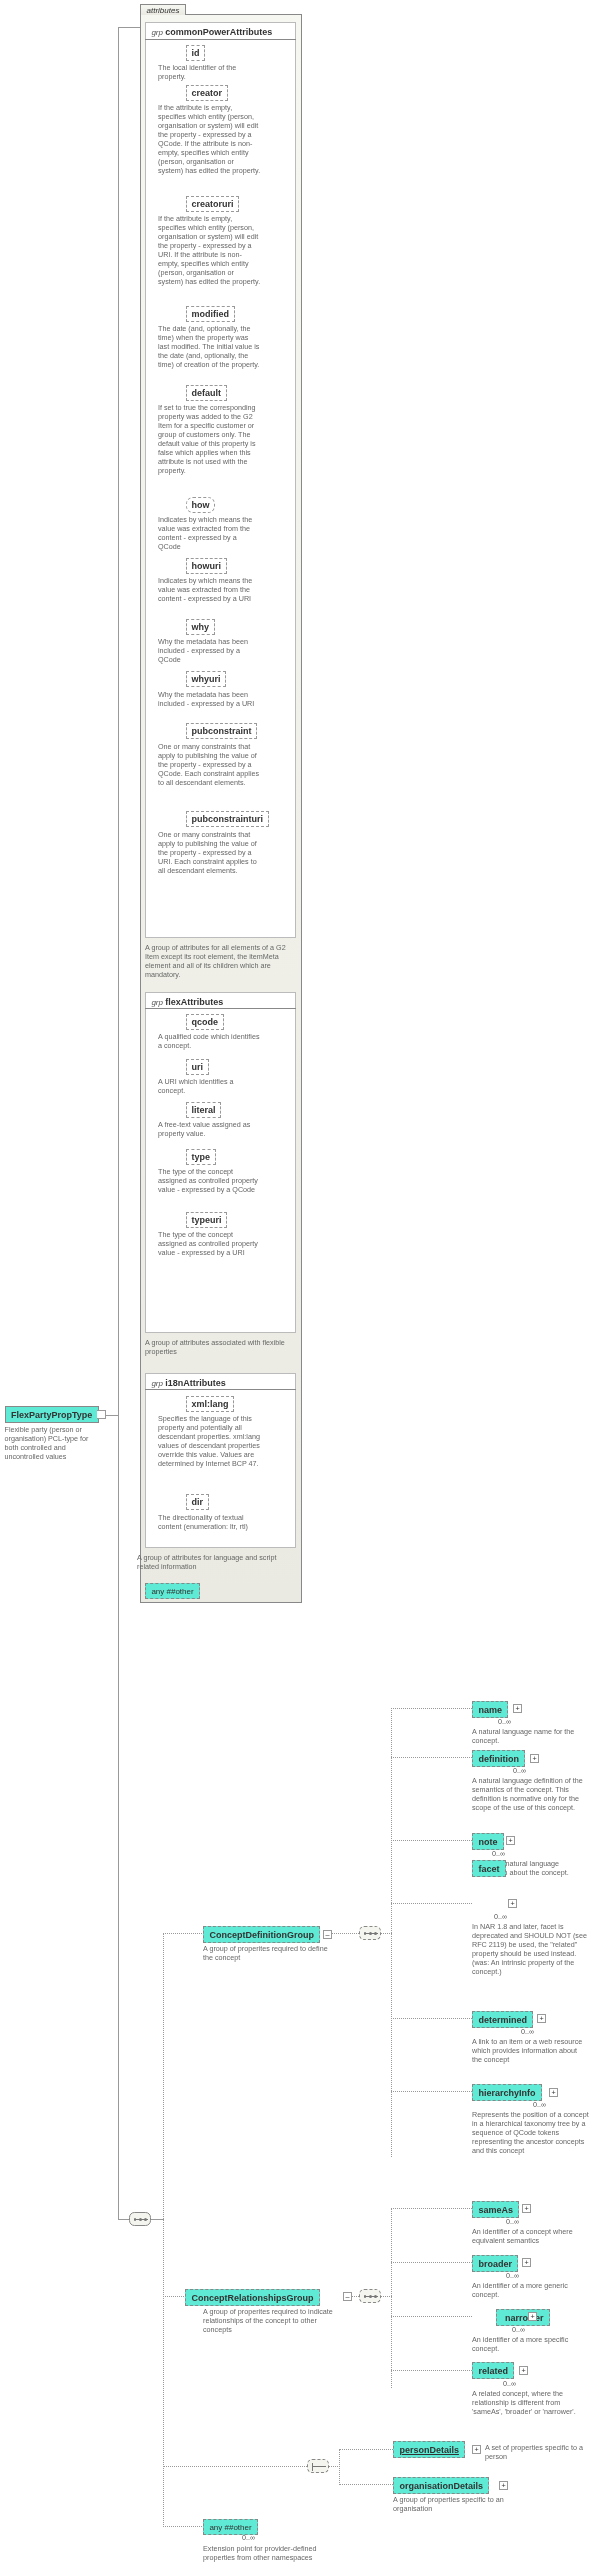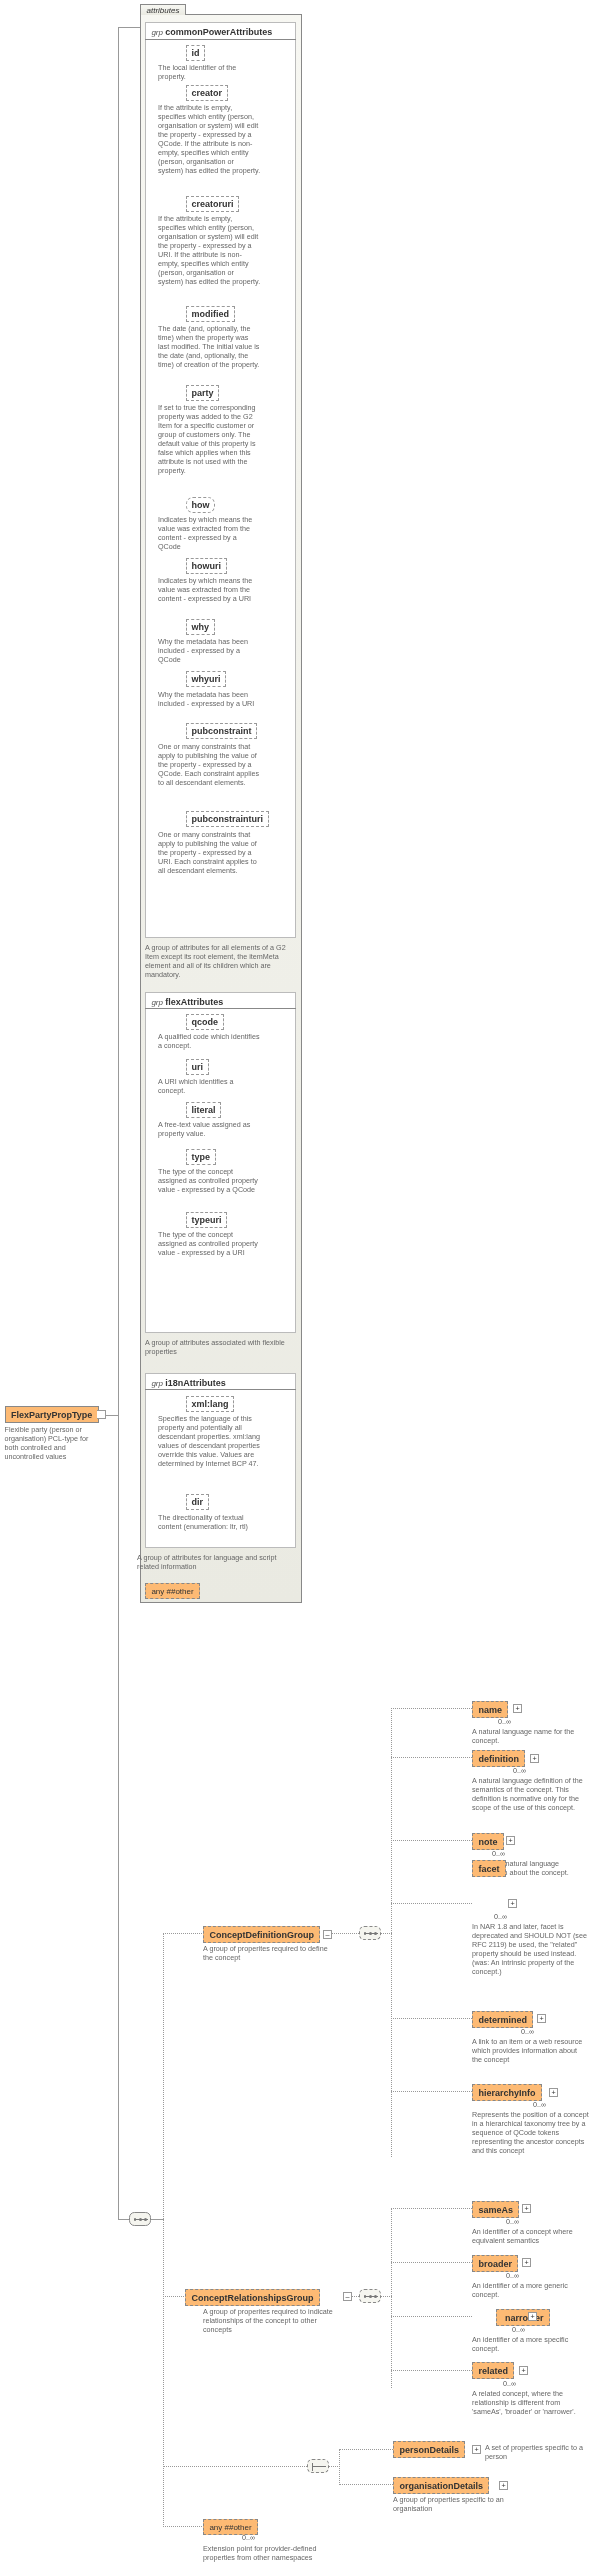--- a/index.html
+++ b/index.html
@@ -10,21 +10,21 @@
     font-family: Verdana, Arial, sans-serif;
     font-size: 8px;
     color: #333;
     width: 600px;
     height: 2576px;
     position: relative;
   }
   .node {
     position: absolute;
     border: 0.9px solid #888;
-    background: #fdba74;
+    background: #5eead4;
     padding: 2.7px 5.4px;
     font-size: 9px;
     white-space: nowrap;
   }
   .node.bold { font-weight: bold; }
   .node.dashed { border-style: dashed; }
   .small-box {
     position: absolute;
     border: 0.9px solid #999;
     width: 9px;
@@ -169,21 +169,21 @@
 
 <div class="attr-box bold" style="left:158px; top:85px;">creator</div>
 <div class="desc" style="left:158px; top:101px; width:103px;">If the attribute is empty, specifies which entity (person, organisation or system) will edit the property - expressed by a QCode. If the attribute is non-empty, specifies which entity (person, organisation or system) has edited the property.</div>
 
 <div class="attr-box bold" style="left:158px; top:196px;">creatoruri</div>
 <div class="desc" style="left:158px; top:212px; width:103px;">If the attribute is empty, specifies which entity (person, organisation or system) will edit the property - expressed by a URI. If the attribute is non-empty, specifies which entity (person, organisation or system) has edited the property.</div>
 
 <div class="attr-box bold" style="left:158px; top:306px;">modified</div>
 <div class="desc" style="left:158px; top:322px; width:103px;">The date (and, optionally, the time) when the property was last modified. The initial value is the date (and, optionally, the time) of creation of the property.</div>
 
-<div class="attr-box bold" style="left:158px; top:385px;">party</div>
+<div class="attr-box bold" style="left:158px; top:385px;">default</div>
 <div class="desc" style="left:158px; top:401px; width:103px;">If set to true the corresponding property was added to the G2 Item for a specific customer or group of customers only. The default value of this property is false which applies when this attribute is not used with the property.</div>
 
 <div class="attr-box bold" style="left:158px; top:497px;border-radius:7px;">how</div>
 <div class="desc" style="left:158px; top:513px; width:103px;">Indicates by which means the value was extracted from the content - expressed by a QCode</div>
 
 <div class="attr-box bold" style="left:158px; top:558px;">howuri</div>
 <div class="desc" style="left:158px; top:574px; width:103px;">Indicates by which means the value was extracted from the content - expressed by a URI</div>
 
 <div class="attr-box bold" style="left:158px; top:619px;">why</div>
 <div class="desc" style="left:158px; top:635px; width:103px;">Why the metadata has been included - expressed by a QCode</div>
@@ -354,21 +354,21 @@
     <div class="conn-line" style="left:0;top:0px;width:0.9px;height:8px;"></div>
     <div class="conn-line" style="left:0;top:3.6px;width:14.4px;height:0.9px;"></div>
     <div class="conn-line" style="left:6;top:0px;width:0.9px;height:3.6px;"></div>
     <div class="conn-line" style="left:6;top:3.6px;width:5.4px;height:0.9px;"></div>
   </div>
 </div>
 <div class="line-h dotted" style="left:329px; top:2466px; width:10.8px;"></div>
 <div class="line-v dotted" style="left:339px; top:2449px; height:36px;"></div>
 
 <div class="line-h dotted" style="left:339px; top:2449px; width:54px;"></div>
-<div class="node dashed bold" style="left:393px; top:2441px;">personDetails</div>
+<div class="node dashed bold" style="left:393px; top:2441px;text-decoration:underline;">personDetails</div>
 <div class="plus-box" style="left:472px; top:2445px;">+</div>
 <div class="desc" style="left:485px; top:2441px; width:108px;">A set of properties specific to a person</div>
 
 <div class="line-h dotted" style="left:339px; top:2484px; width:54px;"></div>
 <div class="node dashed bold" style="left:393px; top:2477px;">organisationDetails</div>
 <div class="plus-box" style="left:499px; top:2481px;">+</div>
 <div class="desc" style="left:393px; top:2493px; width:117px;">A group of properties specific to an organisation</div>
 
 <div class="line-h dotted" style="left:163px; top:2526px; width:39px;"></div>
 <div class="node dashed" style="left:203px; top:2519px; font-size:8px;">any ##other</div>

